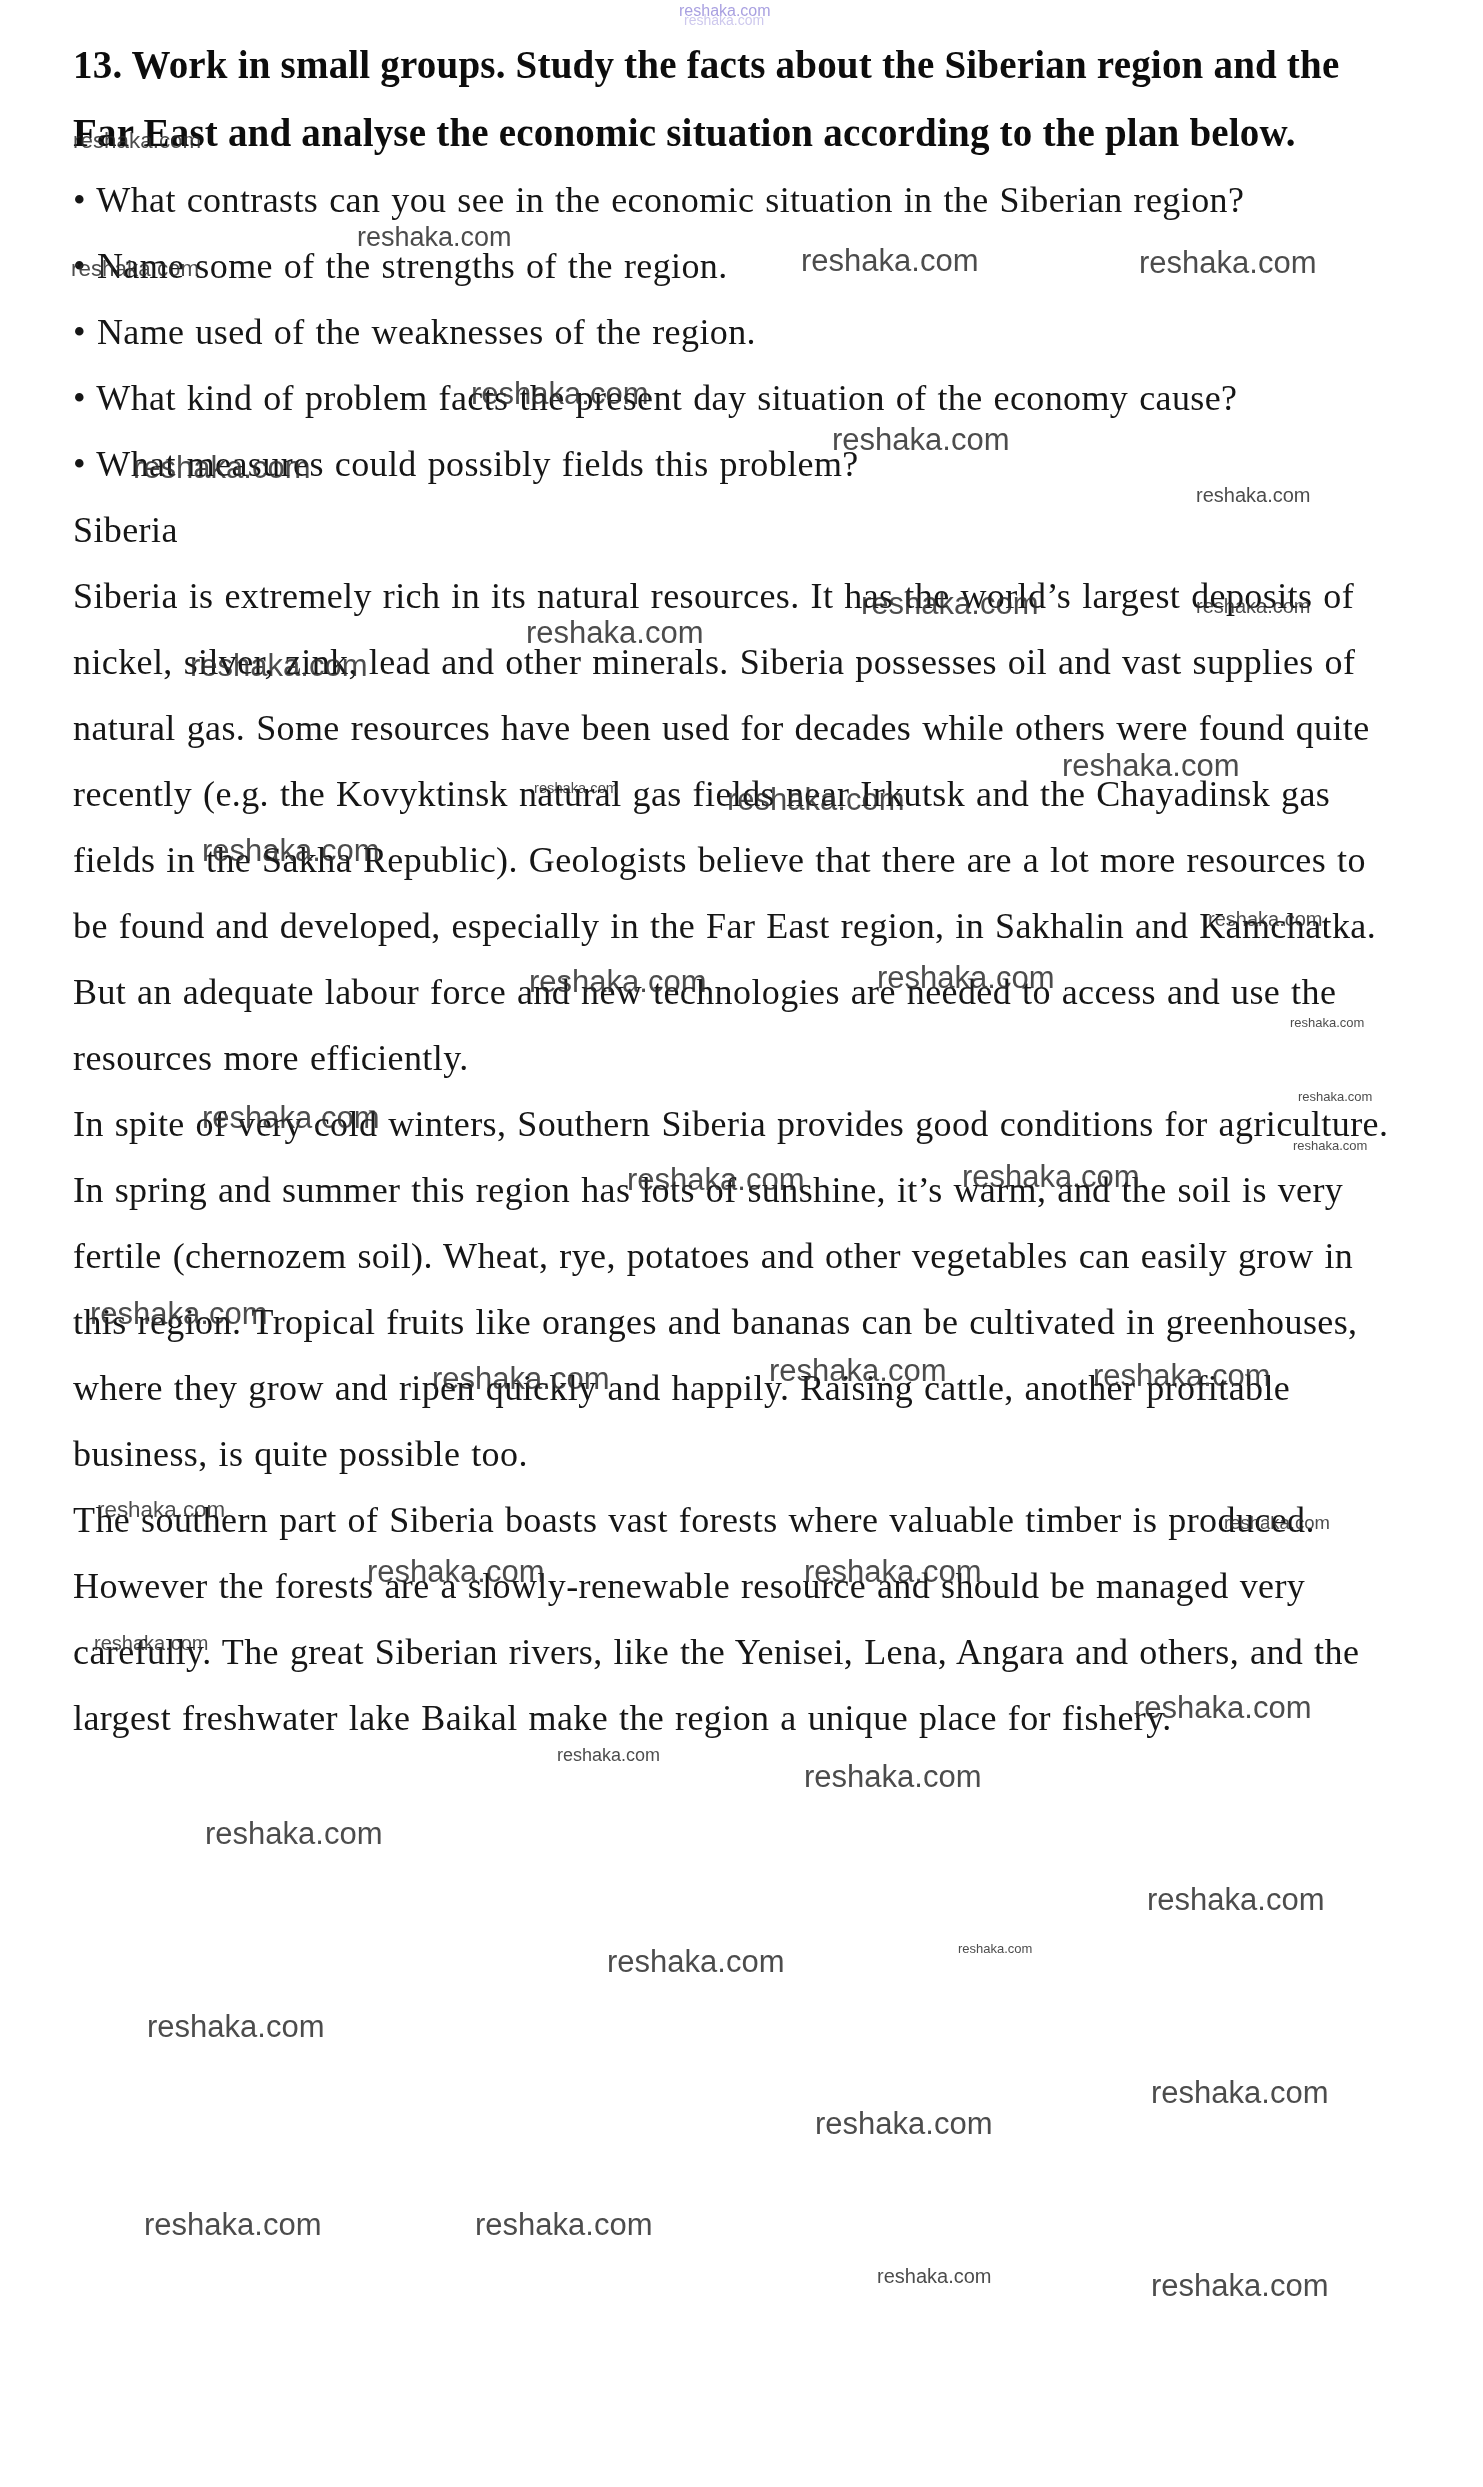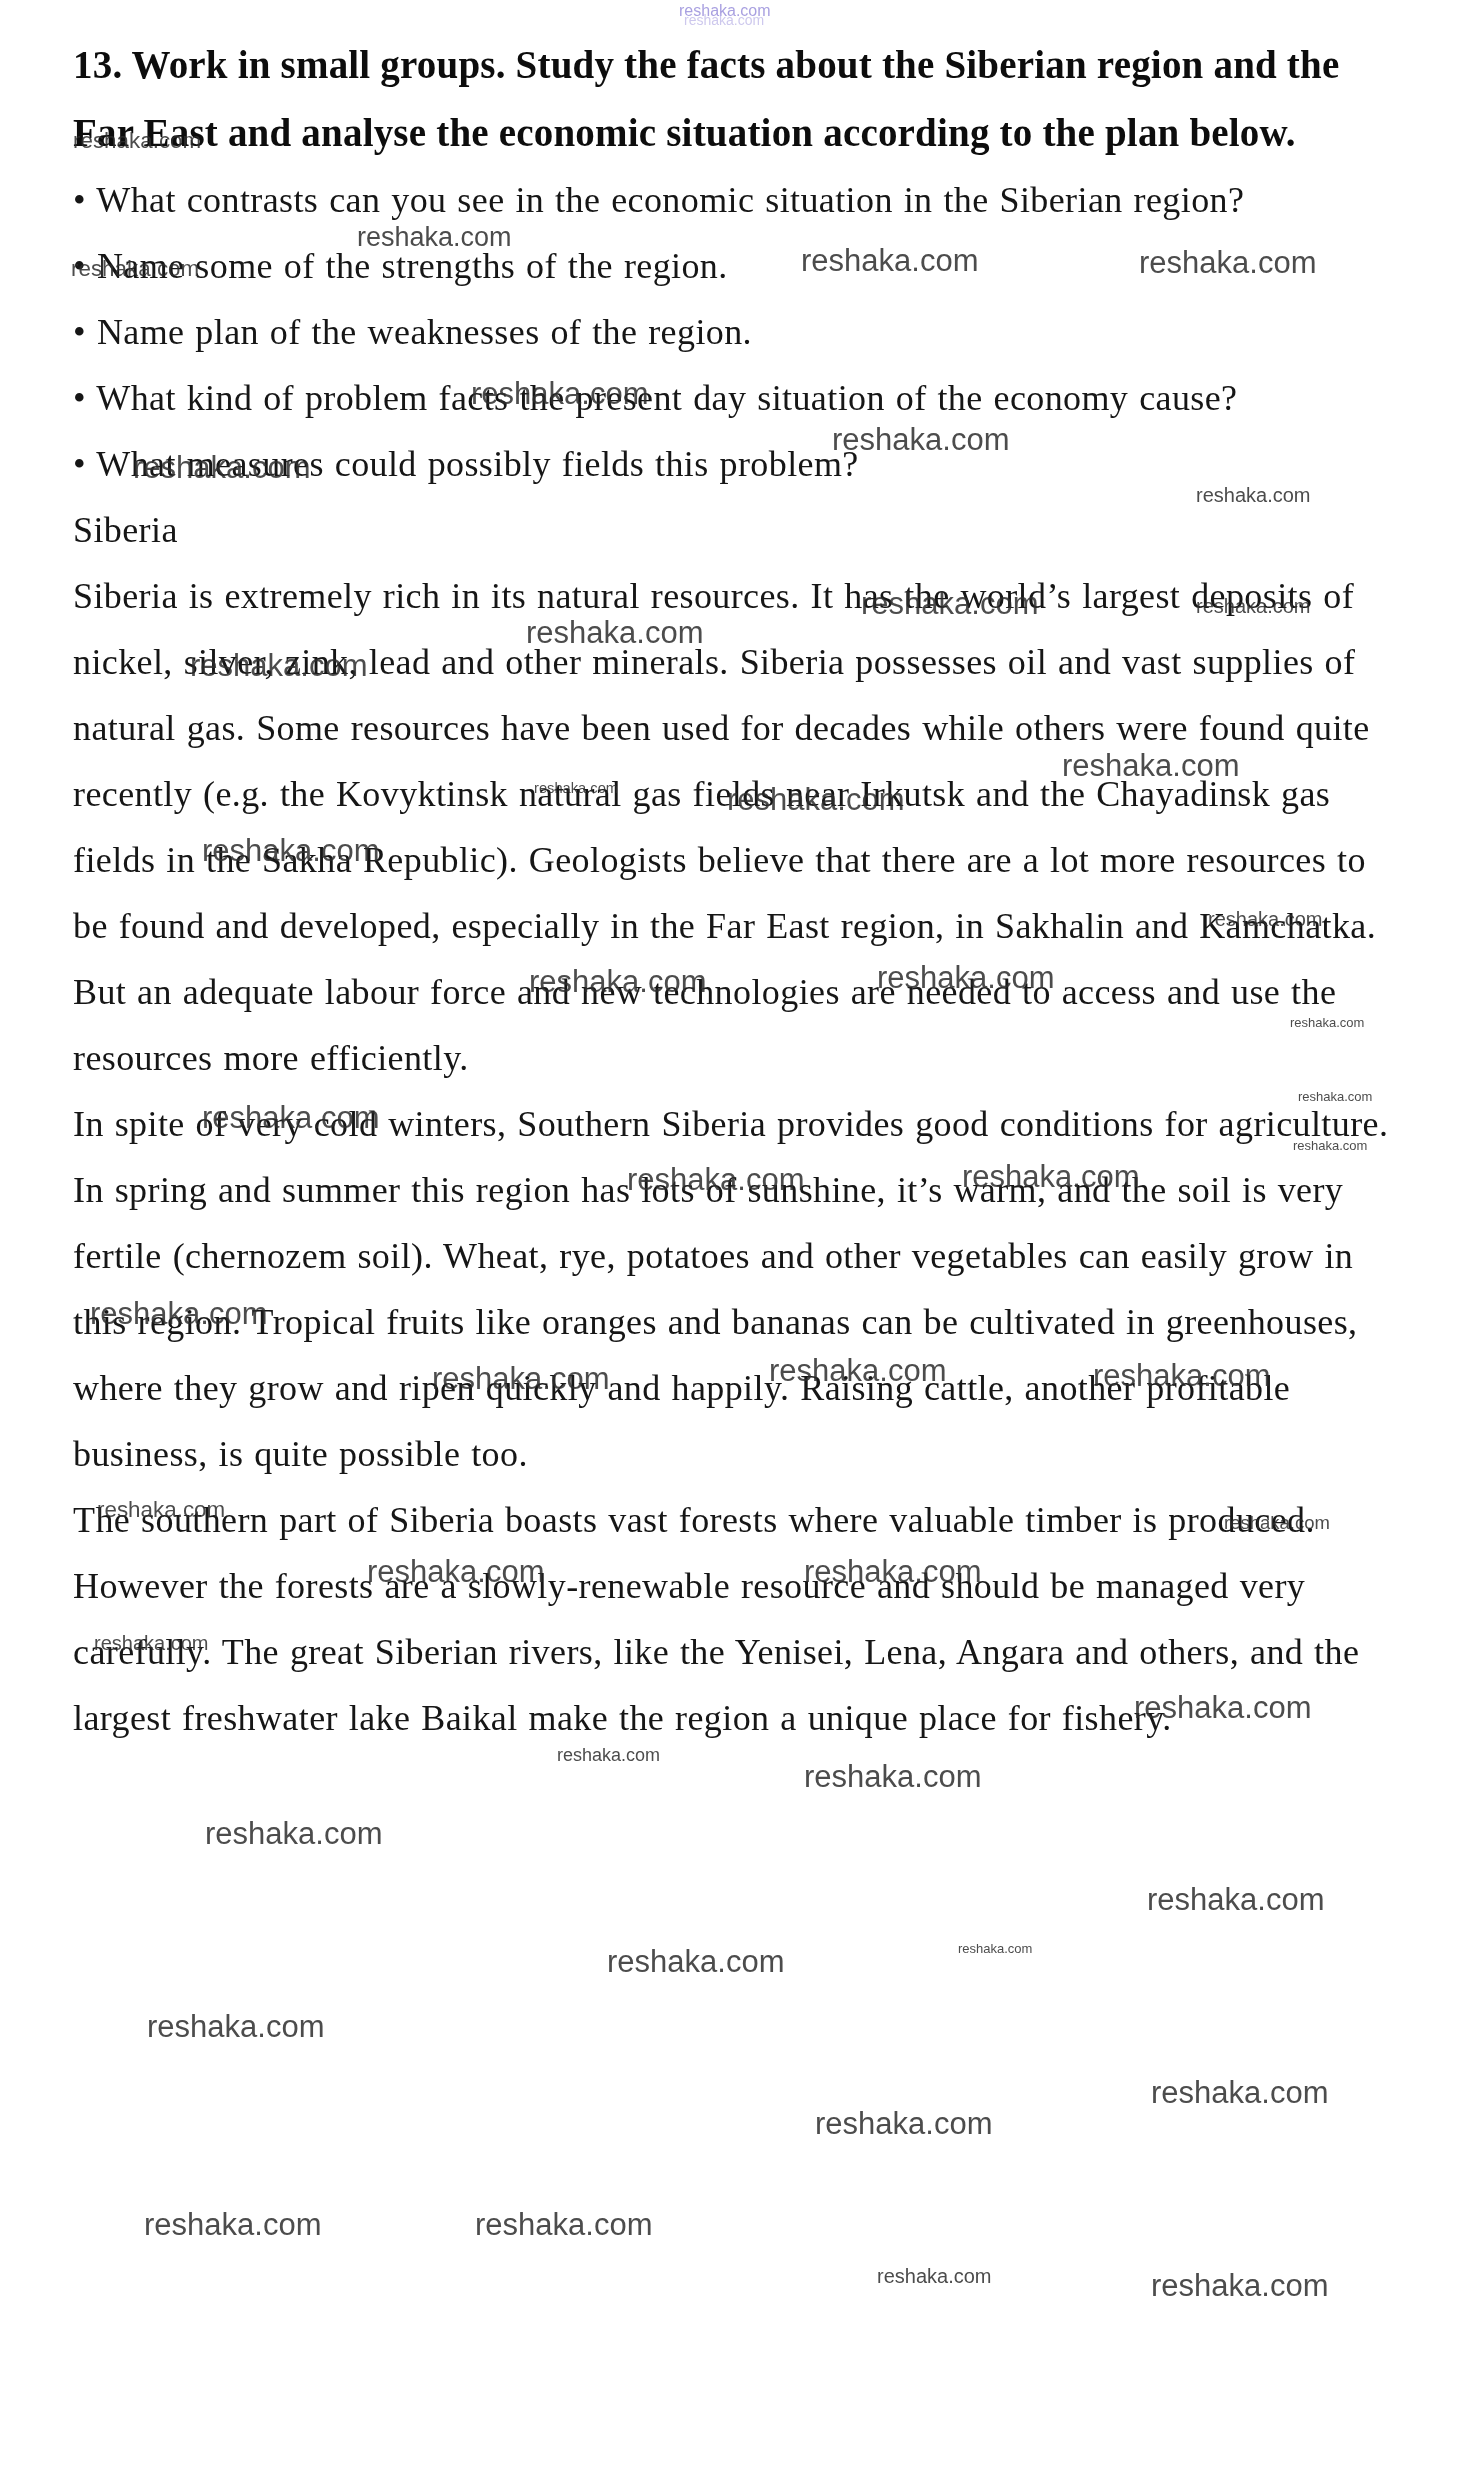--- a/index.html
+++ b/index.html
@@ -59,21 +59,21 @@
 </head>
 <body>
 
 <div class="page">
 
   <div class="content">
     <p class="title">13. Work in small groups. Study the facts about the Siberian region and the Far East and analyse the economic situation according to the plan below.</p>
 
     <p class="line">• What contrasts can you see in the economic situation in the Siberian region?</p>
     <p class="line">• Name some of the strengths of the region.</p>
-    <p class="line">• Name plan of the weaknesses of the region.</p>
+    <p class="line">• Name used of the weaknesses of the region.</p>
     <p class="line">• What kind of problem facts the present day situation of the economy cause?</p>
     <p class="line">• What measures could possibly fields this problem?</p>
 
     <p class="line">Siberia</p>
 
     <p class="line">Siberia is extremely rich in its natural resources. It has the world’s largest deposits of nickel, silver, zink, lead and other minerals. Siberia possesses oil and vast supplies of natural gas. Some resources have been used for decades while others were found quite recently (e.g. the Kovyktinsk natural gas fields near Irkutsk and the Chayadinsk gas fields in the Sakha Republic). Geologists believe that there are a lot more resources to be found and developed, especially in the Far East region, in Sakhalin and Kamchatka. But an adequate labour force and new technologies are needed to access and use the resources more efficiently.</p>
     <p class="line">In spite of very cold winters, Southern Siberia provides good conditions for agriculture. In spring and summer this region has lots of sunshine, it’s warm, and the soil is very fertile (chernozem soil). Wheat, rye, potatoes and other vegetables can easily grow in this region. Tropical fruits like oranges and bananas can be cultivated in greenhouses, where they grow and ripen quickly and happily. Raising cattle, another profitable business, is quite possible too.</p>
     <p class="line">The southern part of Siberia boasts vast forests where valuable timber is produced. However the forests are a slowly-renewable resource and should be managed very carefully. The great Siberian rivers, like the Yenisei, Lena, Angara and others, and the largest freshwater lake Baikal make the region a unique place for fishery.</p>
   </div>
 

